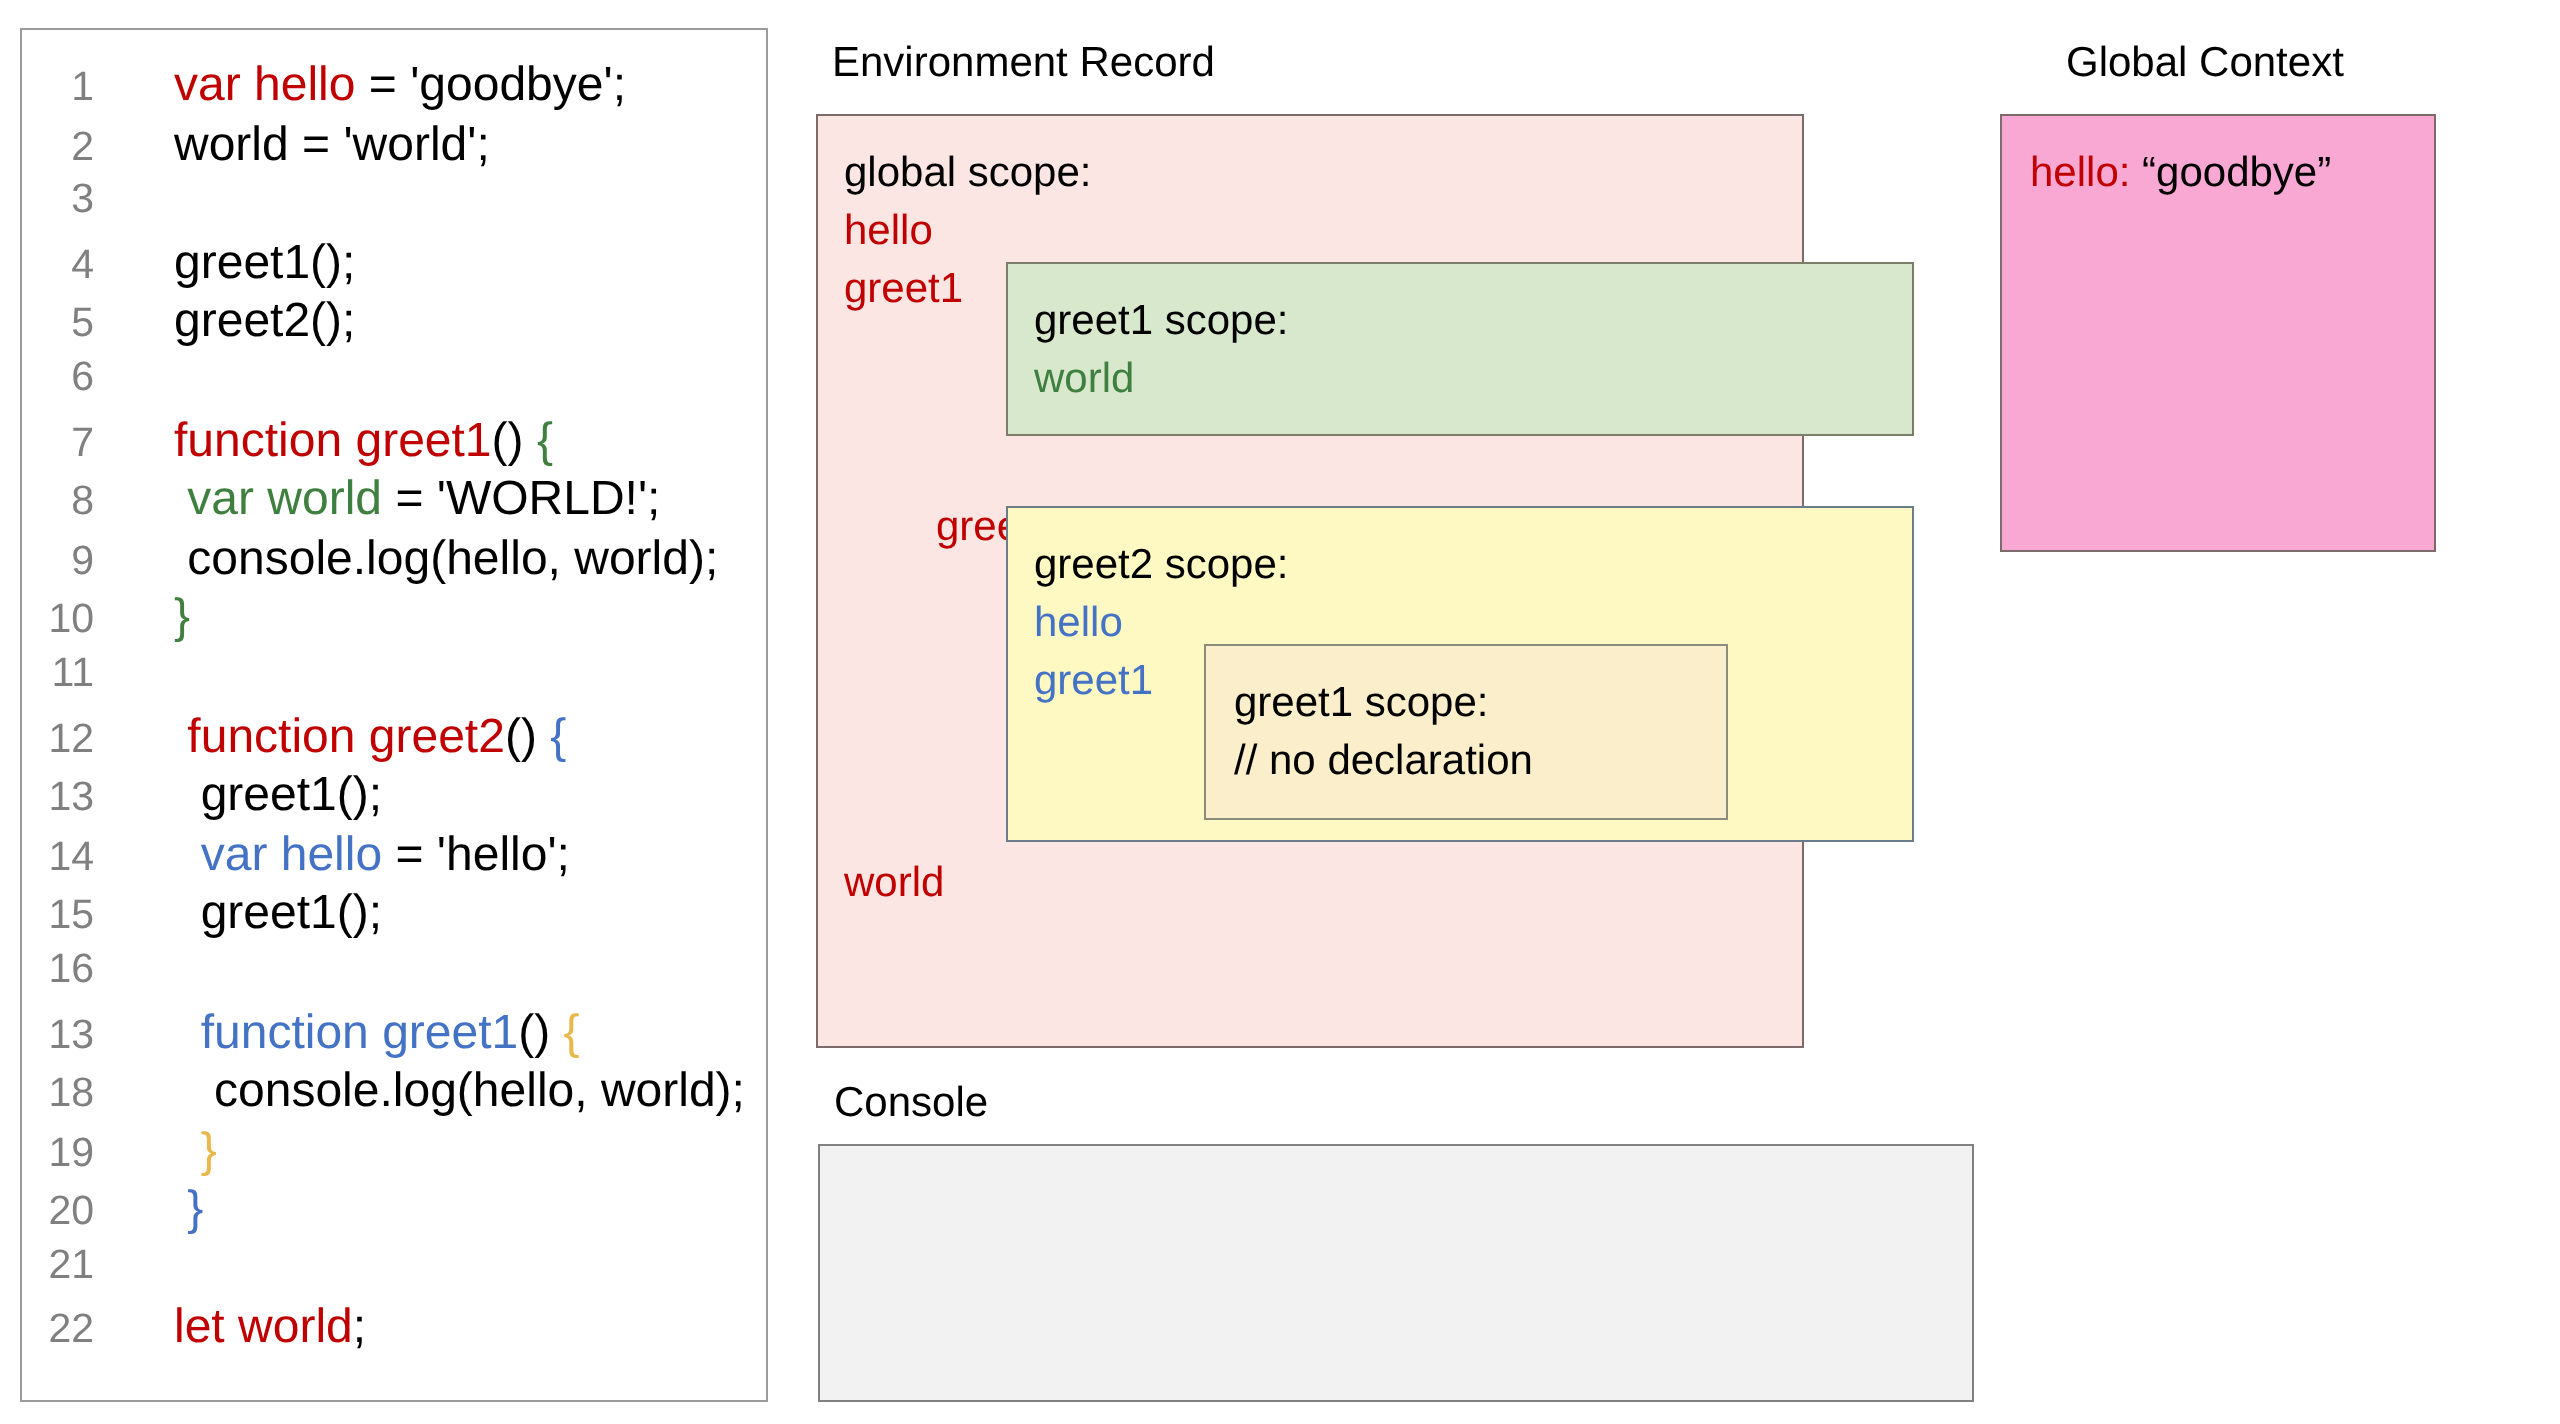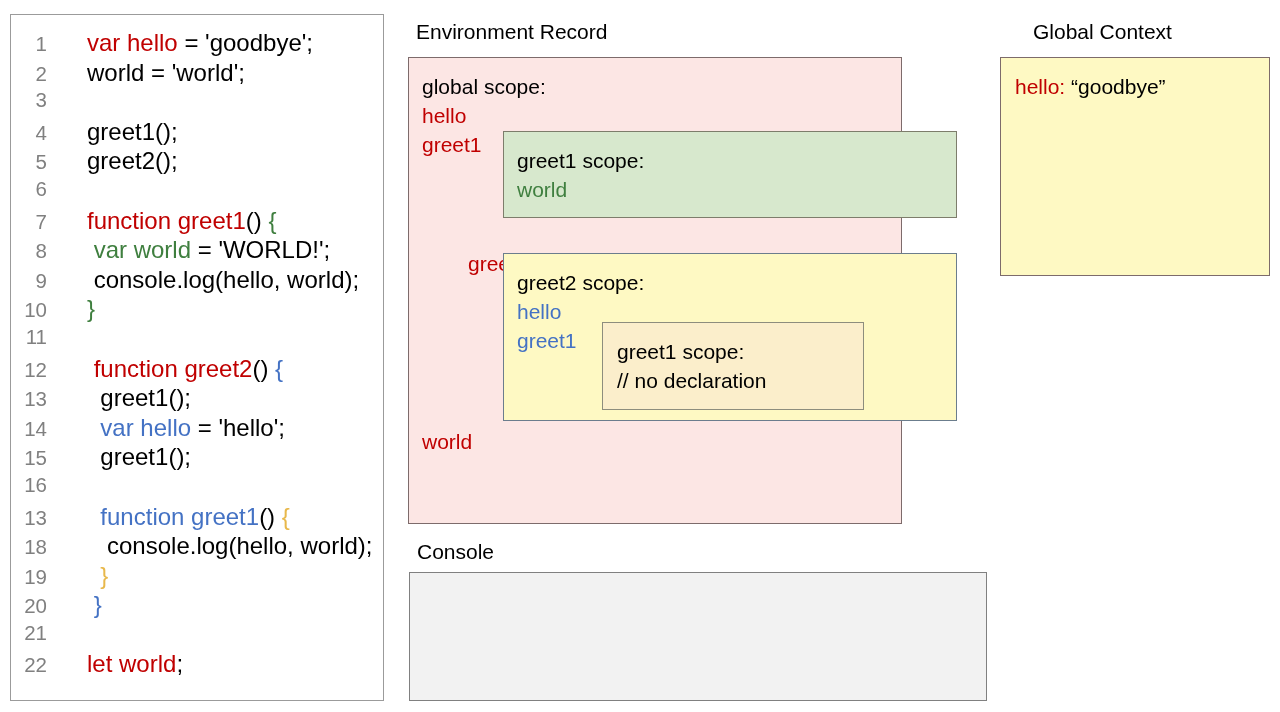--- a/index.html
+++ b/index.html
@@ -151,25 +151,25 @@
     box-sizing: border-box;
     border: 1px solid #808080;
     background: #f2f2f2;
   }
 
   
   #global-box {
     position: absolute;
     left: 1000px;
     top: 57px;
-    width: 270px;
+    width: 218px;
     height: 219px;
     box-sizing: border-box;
     border: 1px solid #7d6b6b;
-    background: #fef9c3;
+    background: #f9a8d4;
   }
   #global-entry {
     position: absolute;
     left: 14px;
     top: 17px;
     font-size: 21px;
     white-space: nowrap;
     font-family: "Liberation Sans", sans-serif;
   }
   #global-entry .gkey { color: #c00000; }

